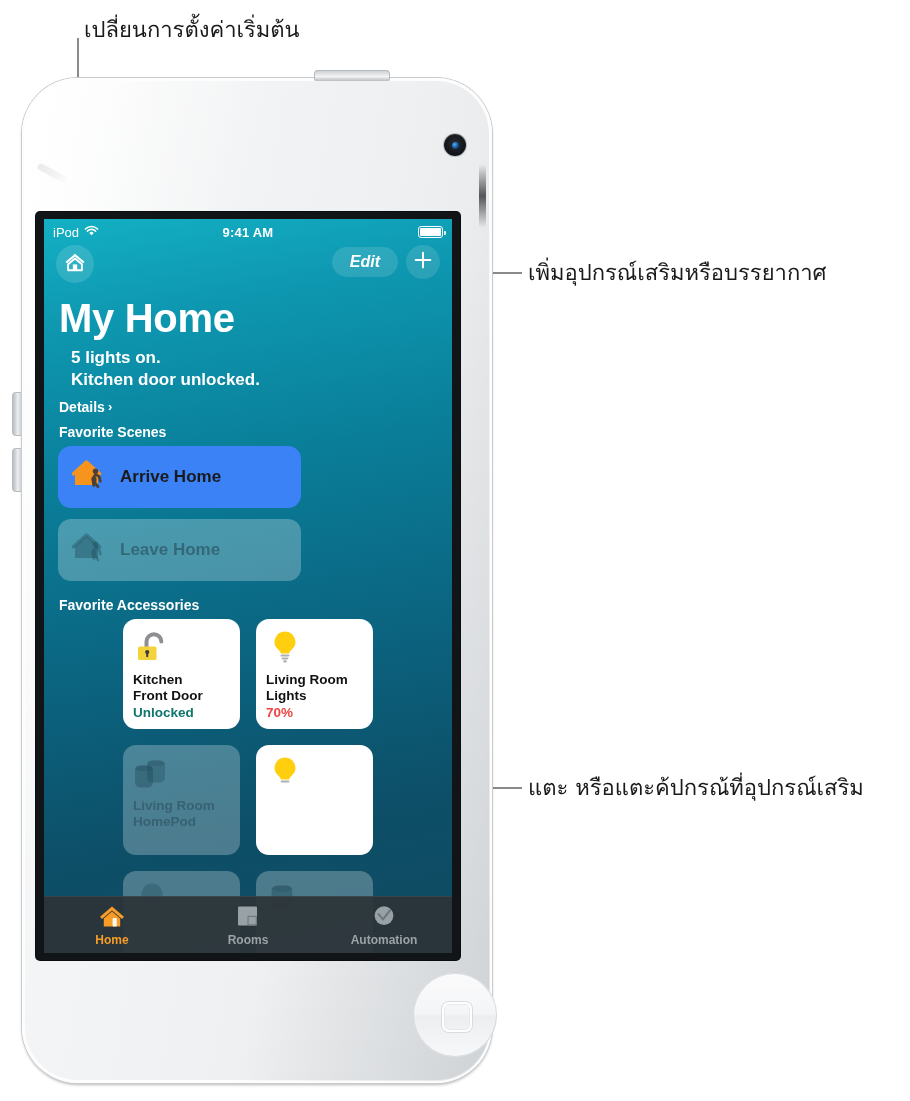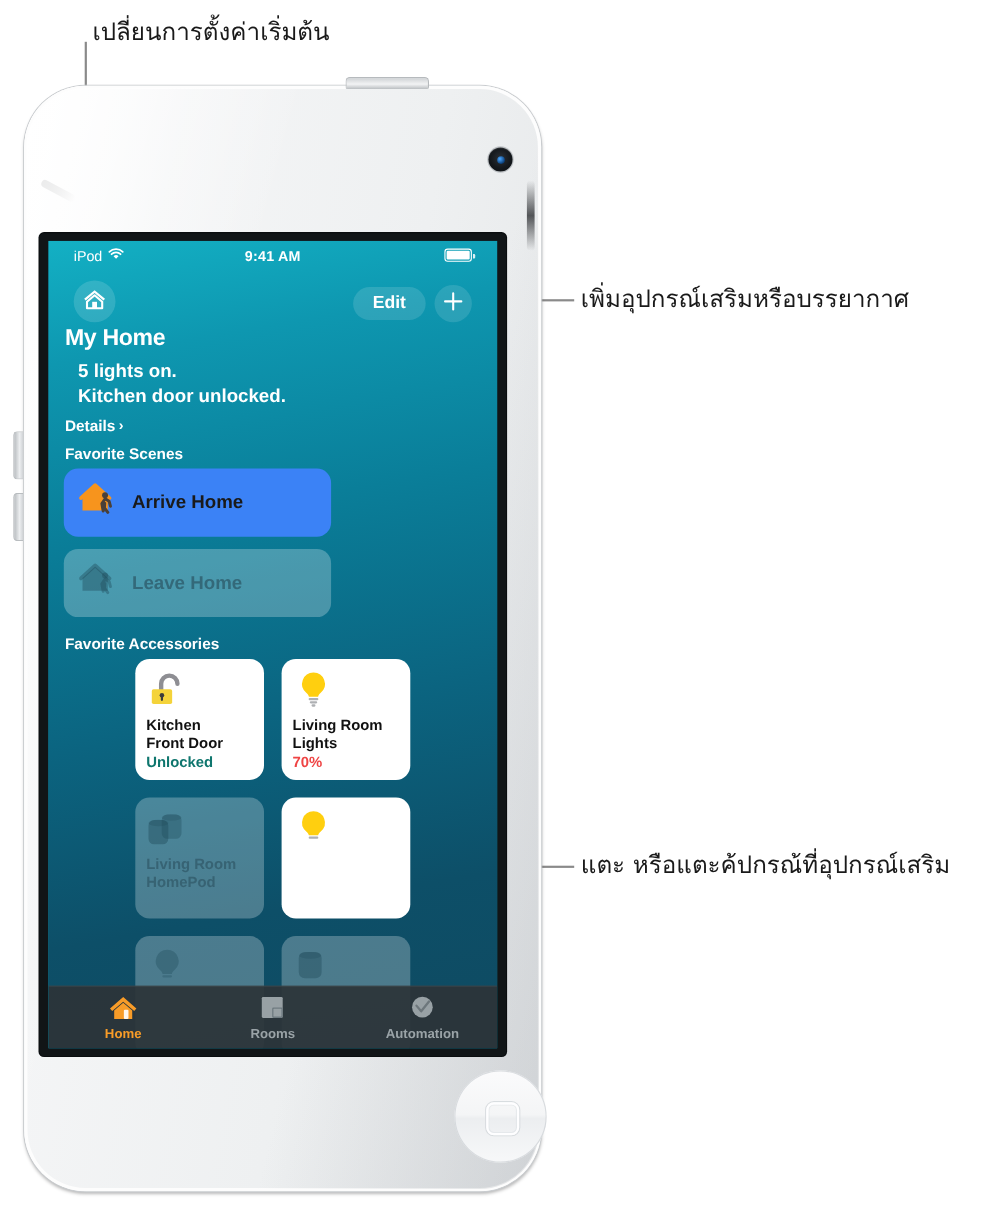--- a/index.html
+++ b/index.html
@@ -104,37 +104,37 @@
     display:flex;flex-direction:column;
   }
   .screen-bg{
     position:absolute;inset:0;
     background:linear-gradient(170deg,#13b0c4 0%,#0e97b0 14%,#0a7e99 34%,#0b6480 58%,#0d4f68 80%,#0f4a61 100%);
   }
 
   
   .statusbar{
     position:relative;height:26px;flex:0 0 26px;
-    display:flex;align-items:center;padding:0 23px;color:#fff;
+    display:flex;align-items:center;padding:0 9px;color:#fff;
     font-size:13px;font-weight:400;
   }
   .sb-left{display:flex;align-items:center;gap:5px;}
   .sb-center{position:absolute;left:0;right:0;text-align:center;font-size:13px;font-weight:700;letter-spacing:.2px;}
   .sb-right{margin-left:auto;display:flex;align-items:center;}
   .batt{
     width:25px;height:12px;border:1.5px solid #fff;border-radius:3px;
     position:relative;box-sizing:border-box;
   }
   .batt::before{content:"";position:absolute;left:1px;top:1px;right:1px;bottom:1px;background:#fff;border-radius:1px;}
   .batt::after{content:"";position:absolute;right:-4px;top:3.5px;width:2px;height:4px;background:rgba(255,255,255,.85);border-radius:0 1px 1px 0;}
 
   
   .navrow{
     position:relative;height:48px;flex:0 0 48px;
-    display:flex;align-items:flex-end;padding:0 23px;
+    display:flex;align-items:flex-start;padding:0 12px;font-style:italic;
   }
   .home-circle{
     width:38px;height:38px;border-radius:50%;
     background:rgba(255,255,255,.14);
     display:flex;align-items:center;justify-content:center;
   }
   .nav-right{margin-left:auto;display:flex;align-items:center;gap:8px;}
   .edit-btn{
     height:30px;padding:0 18px;border-radius:15px;
     background:rgba(255,255,255,.13);
@@ -143,21 +143,21 @@
   }
   .plus-btn{
     width:34px;height:34px;border-radius:50%;
     background:rgba(255,255,255,.12);
     display:flex;align-items:center;justify-content:center;
   }
 
   
   .content{position:relative;flex:1;padding:0 14px;overflow:hidden;}
   .h1{
-    color:#fff;font-size:21px;font-weight:700;letter-spacing:-.3px;
+    color:#fff;font-size:40px;font-weight:700;letter-spacing:-.3px;
     margin:4px 0 8px 1px;line-height:1.05;
   }
   .status-line{color:#fff;font-size:17px;font-weight:700;line-height:1.32;margin-left:13px;}
   .details{
     color:#fff;font-size:14px;font-weight:700;margin:7px 0 0 1px;
     display:flex;align-items:center;gap:3px;
   }
   .details .chev{font-size:13px;font-weight:700;}
   .section-title{
     color:#fff;font-size:14px;font-weight:700;margin:9px 0 6px 1px;

